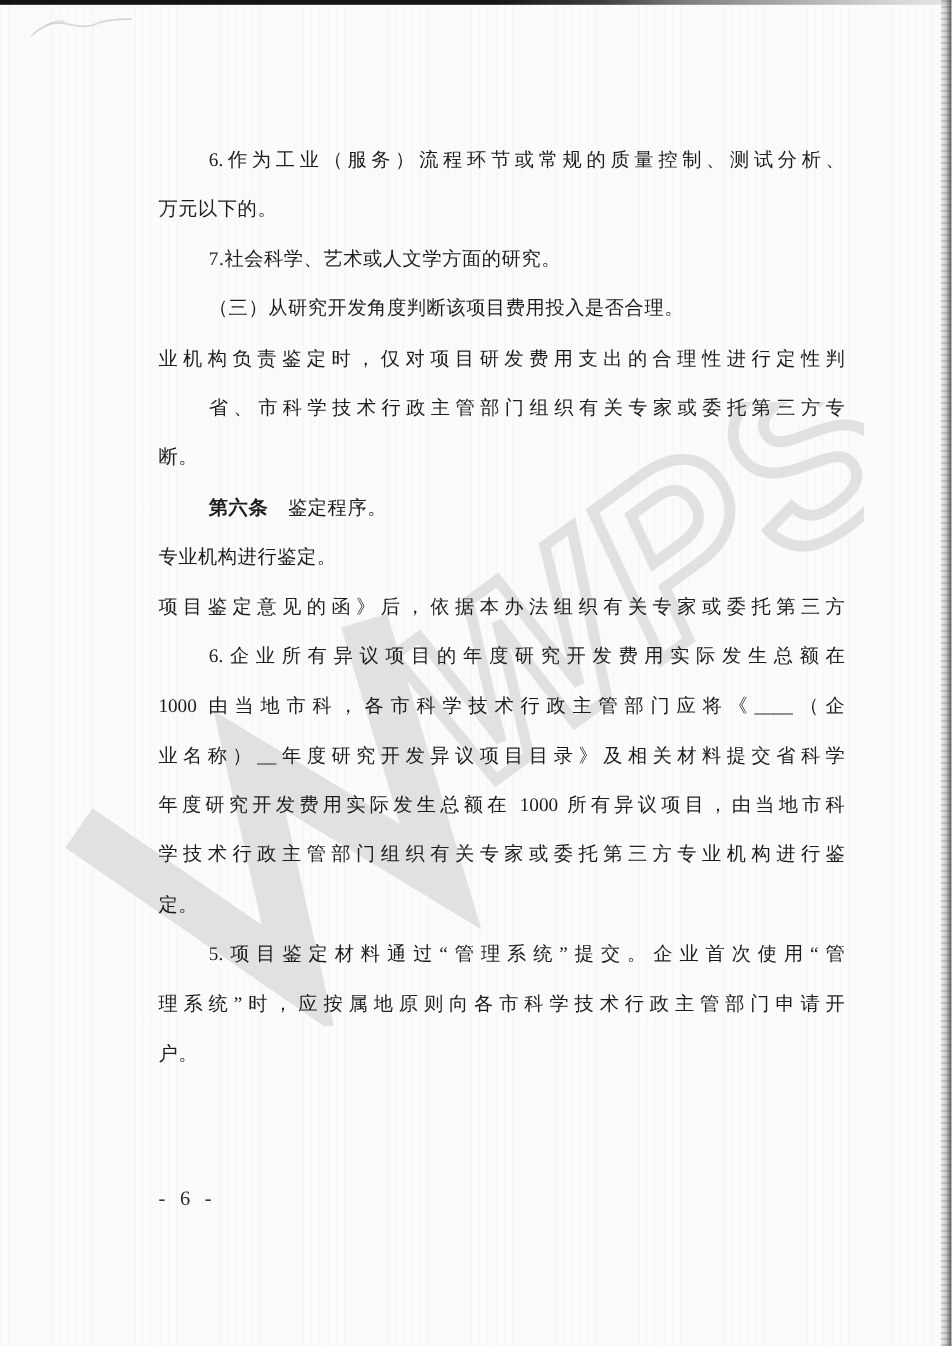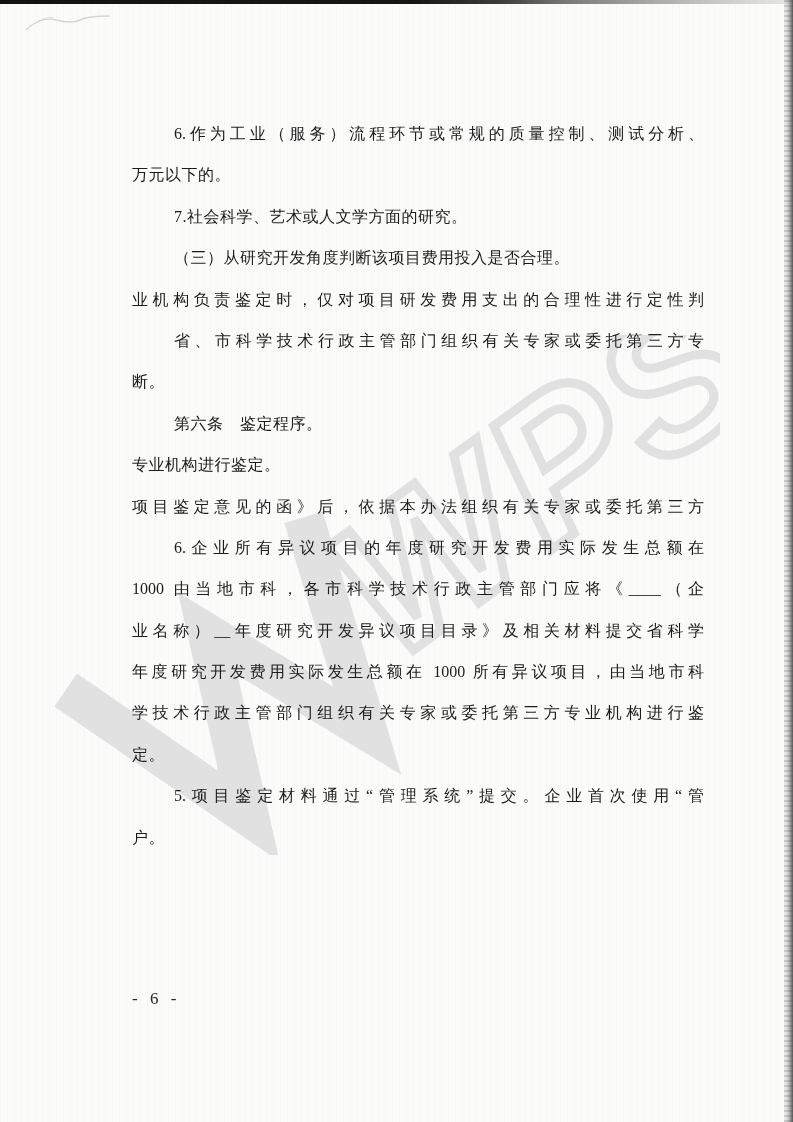--- a/index.html
+++ b/index.html
@@ -49,21 +49,21 @@
     white-space:pre;
   }
   .line.fill{
     white-space:normal;
     text-align:justify;
     text-align-last:justify;
     text-justify:inter-character;
     letter-spacing:0;
   }
   .line.indent{text-indent:42px;}
-  .line .bold{font-weight:400;}
+  .line .bold{font-weight:700;}
   .page-number{
     position:absolute;left:132px;top:989px;
     font-size:17px;color:#2a2a2a;letter-spacing:4px;
   }
 </style>
 </head>
 <body>
 
 <div class="page">
 
@@ -94,18 +94,19 @@
         <div class="line indent"><span class="bold">第六条　</span><span>鉴定程序。</span></div>
         <div class="line"><span>专业机构进行鉴定。</span></div>
         <div class="line fill"><span>项目鉴定意见的函》后，依据本办法组织有关专家或委托第三方</span></div>
         <div class="line indent fill"><span>6.企业所有异议项目的年度研究开发费用实际发生总额在</span></div>
         <div class="line fill"><span>1000 由当地市科，各市科学技术行政主管部门应将《____（企</span></div>
         <div class="line fill"><span>业名称）__年度研究开发异议项目目录》及相关材料提交省科学</span></div>
         <div class="line fill"><span>年度研究开发费用实际发生总额在 1000 所有异议项目，由当地市科</span></div>
         <div class="line fill"><span>学技术行政主管部门组织有关专家或委托第三方专业机构进行鉴</span></div>
         <div class="line"><span>定。</span></div>
         <div class="line indent fill"><span>5.项目鉴定材料通过“管理系统”提交。企业首次使用“管</span></div>
+        <div class="line fill"><span>理系统”时，应按属地原则向各市科学技术行政主管部门申请开</span></div>
         <div class="line"><span>户。</span></div>
       </div>
   </div>
 
   <div class="page-number">- 6 -</div>
 </div>
 
 </body></html>

